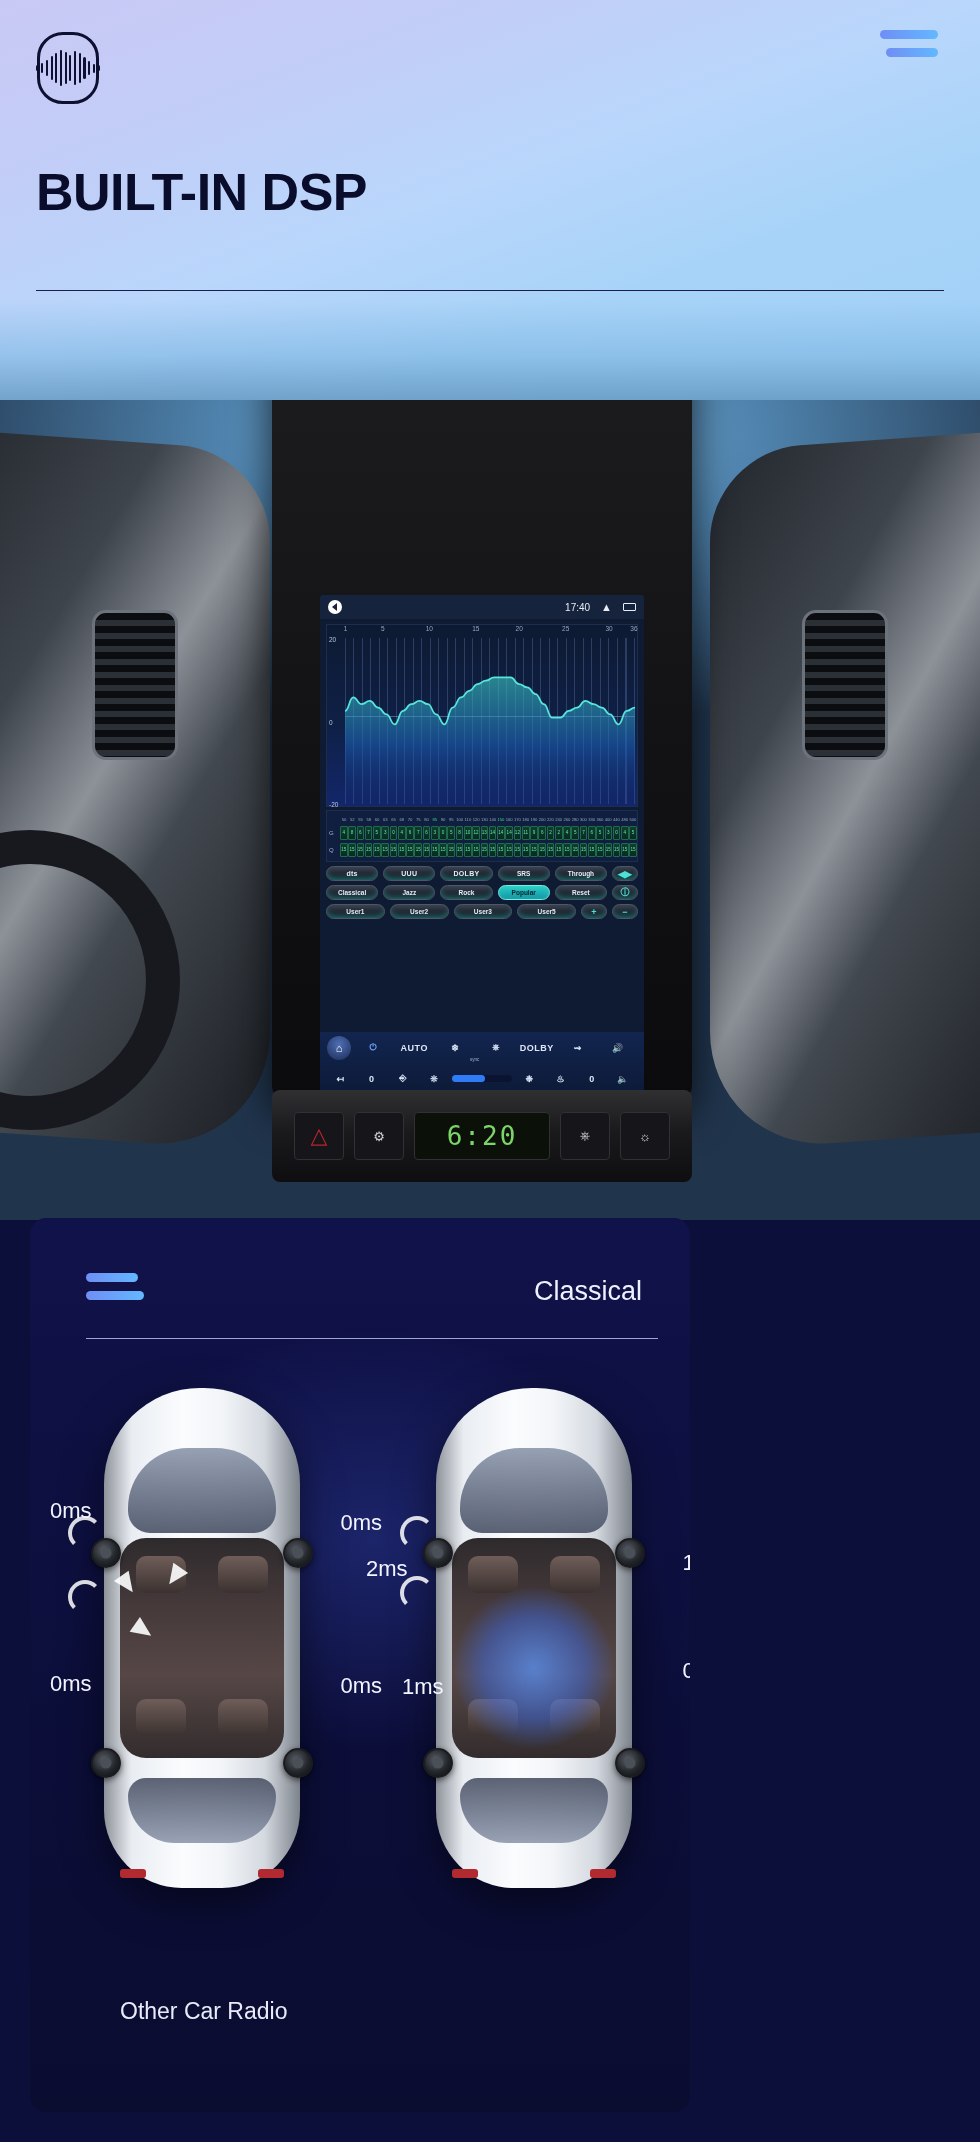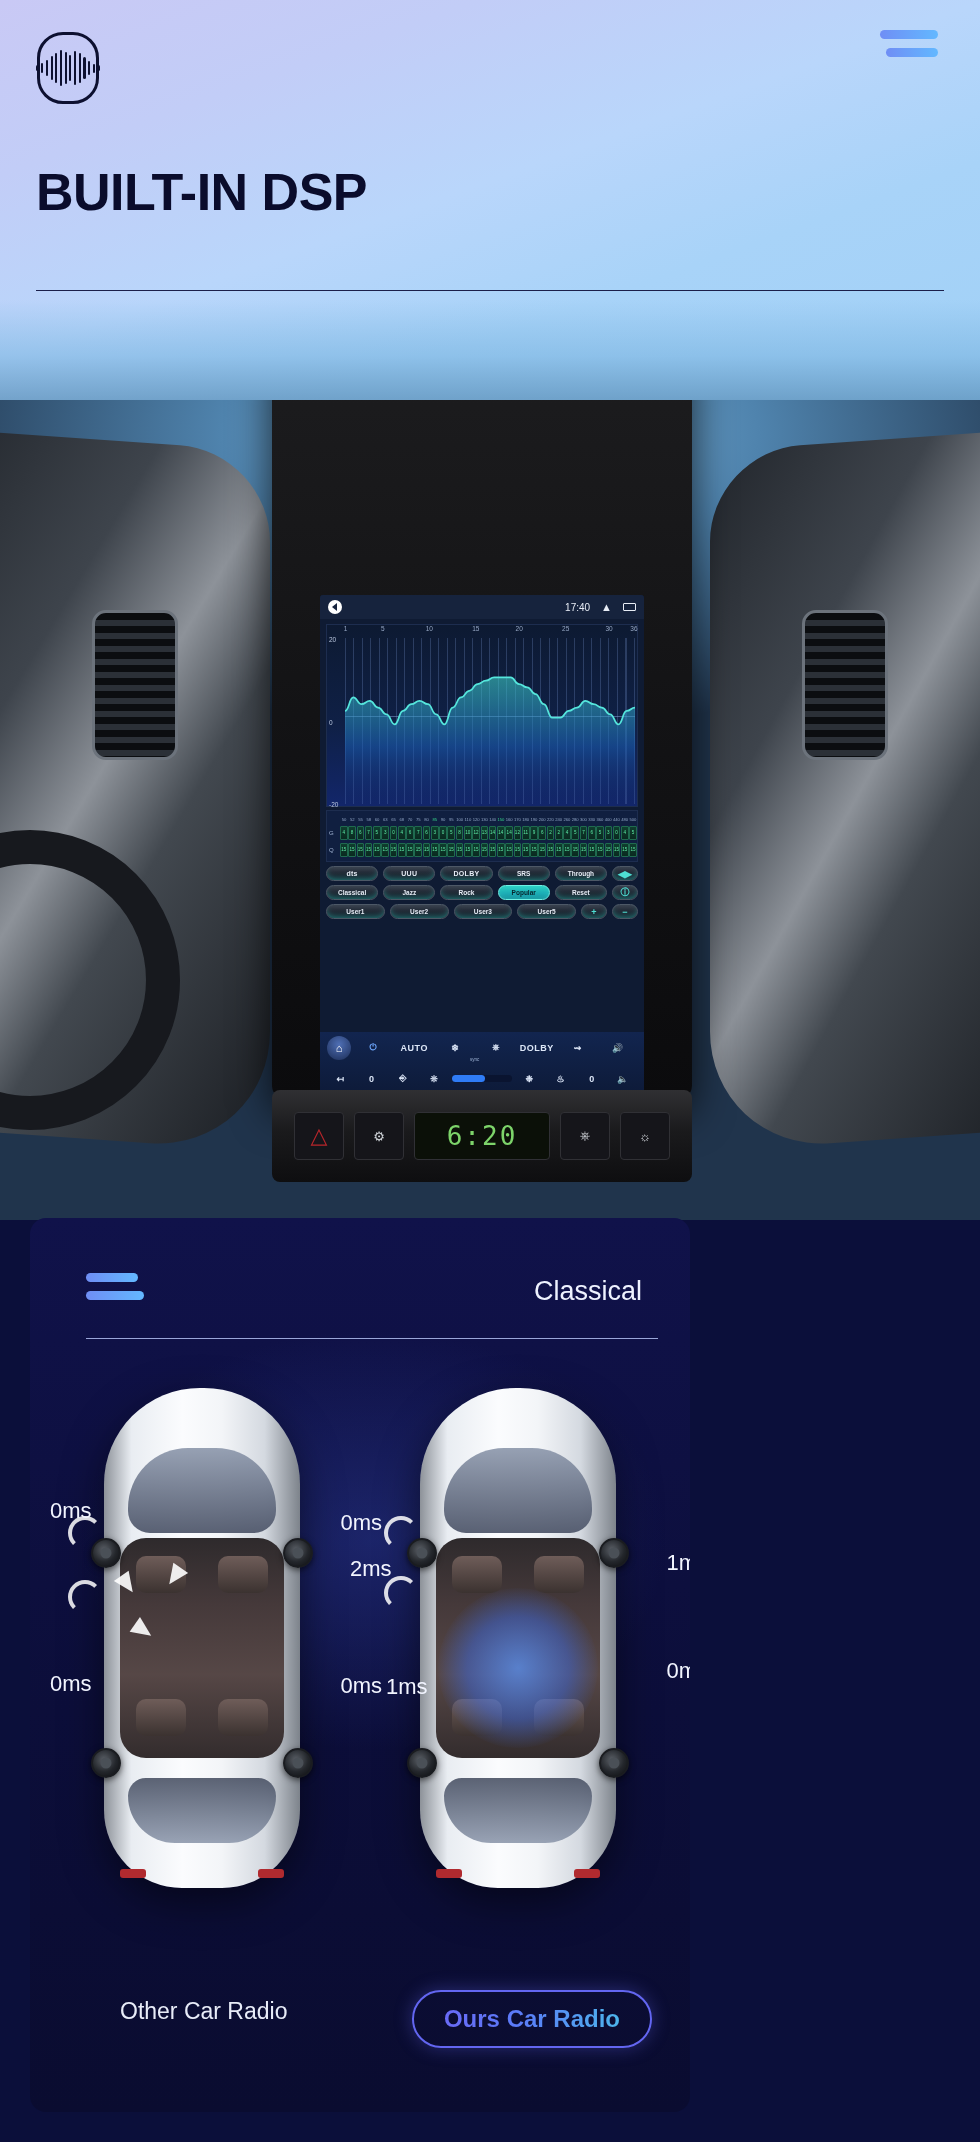--- a/index.html
+++ b/index.html
@@ -210,21 +210,21 @@
   .c-menu span:nth-child(2){ width:58px; }
   .c-title {
     position:absolute; right:48px; top:58px;
     font-size:27px; color:#eef2ff; font-weight:normal;
   }
   .c-rule { position:absolute; left:56px; top:120px; width:572px; height:1px; background:#9aa6d8; }
 
   .cars { position:absolute; left:0; top:150px; width:660px; height:620px; }
   .car-col { position:absolute; top:0; width:300px; height:620px; }
   .car-col.left { left:22px; }
-  .car-col.right { left:338px; }
+  .car-col.right { left:354px; }
 
   .car-body {
     position:absolute; left:50%; transform:translateX(-50%);
     top:20px; width:196px; height:500px;
     background:linear-gradient(90deg,#8d9299 0%,#e9edf2 14%,#fbfcfe 40%,#f3f5f8 60%,#d4d9e0 82%,#7d838b 100%);
     border-radius:96px 96px 78px 78px;
     box-shadow:0 14px 40px rgba(0,0,0,.5);
   }
   .windshield {
     position:absolute; left:12%; top:12%; width:76%; height:17%;
@@ -632,17 +632,16 @@
         </div>
         <div class="ms" style="left:-18px; top:188px">2ms</div>
         <div class="ms" style="right:-40px; top:182px">1ms</div>
         <div class="ms" style="left:18px; top:306px">1ms</div>
         <div class="ms" style="right:-40px; top:290px">0ms</div>
       </div>
     </div>
 
     <div class="c-foot">
       <div class="foot-left">Other Car Radio</div>
-      <div class="foot-btn">Ours Car Radio</div>
     </div>
   </div>
 
 </div>
 
 </body></html>

